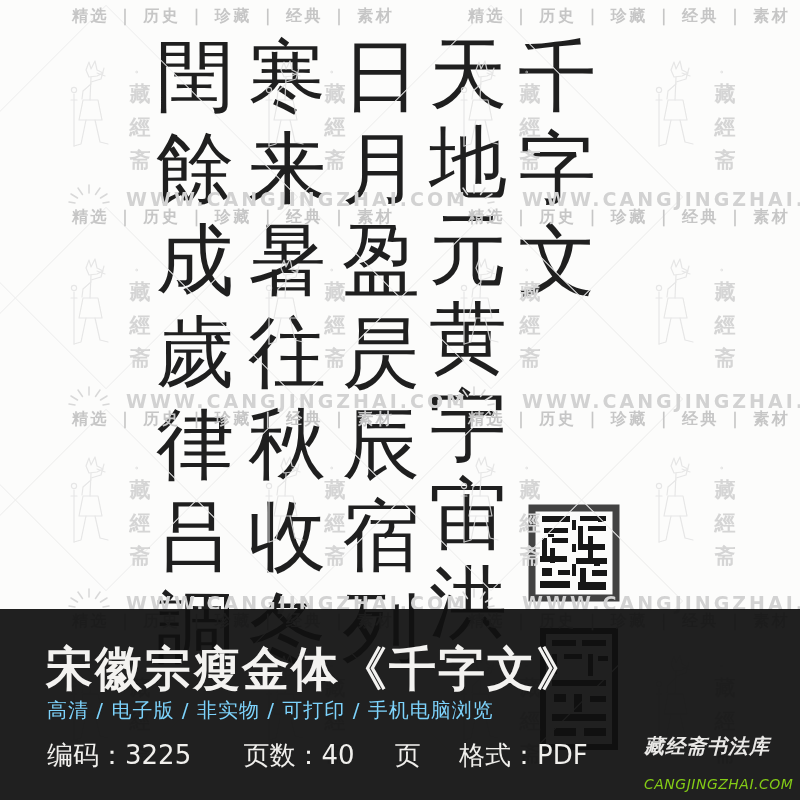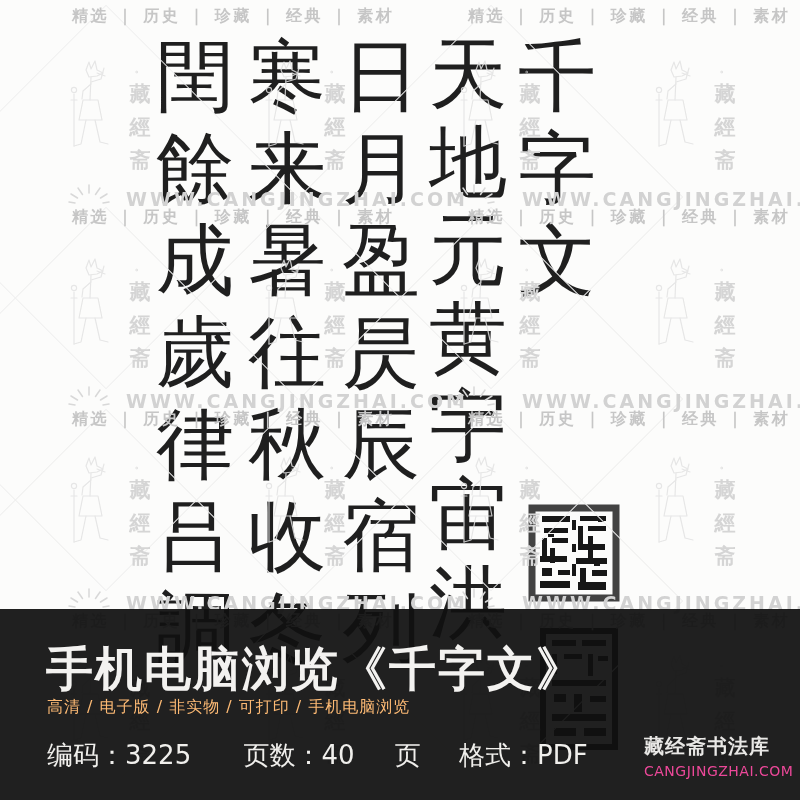--- a/index.html
+++ b/index.html
@@ -22,30 +22,30 @@
   .vname .circ{font-size:11px;line-height:18px;}
   .vname .vch{font-size:21px;line-height:33px;font-weight:600;}
   .fig{position:absolute;opacity:.85;}
   .diamond{position:absolute;width:270px;height:270px;border:1px solid #efefef;
            transform:rotate(45deg);}
   .sun{position:absolute;}
   
   .banner{position:absolute;left:0;top:609px;width:800px;height:191px;z-index:3;}
   .title{position:absolute;left:46px;top:29px;font-size:47px;font-weight:800;
          color:#f3f2f0;letter-spacing:2px;white-space:nowrap;}
-  .features{position:absolute;left:47px;top:88px;font-size:16px;color:#fdba74;
+  .features{position:absolute;left:47px;top:88px;font-size:20px;color:#7dd3fc;
             letter-spacing:1px;white-space:nowrap;}
   .inforow{position:absolute;left:47px;top:129px;font-size:26px;color:#f0efec;
            white-space:nowrap;}
   .inforow .gap44{margin-left:44px;}
   .inforow .gap32{margin-left:32px;}
   .inforow .gap30{margin-left:30px;}
-  .brand{position:absolute;left:644px;top:124px;}
+  .brand{position:absolute;left:644px;top:124px;font-style:italic;}
   .brand-name{font-size:20px;font-weight:700;color:#e9e8e6;letter-spacing:1px;}
-  .brand-site{font-size:14px;color:#ec4899;letter-spacing:.5px;margin-top:3px;}
+  .brand-site{font-size:14px;color:#84cc16;letter-spacing:.5px;margin-top:16px;}
 </style>
 </head>
 <body>
 
 <div class="page">
 
   <div class="scan" id="scan" style="color: rgb(31, 31, 31);">
 
     <svg class="seal1" width="92" height="98" viewBox="0 0 92 98">
       <rect x="4" y="4" width="84" height="90" fill="none" stroke="#181818" stroke-width="7" opacity="0.82"></rect>
@@ -488,21 +488,21 @@
     <path d="M7 22 L1 21"></path>
     <path d="M35 22 L41 21"></path>
   </svg></div>
       <div class="www" style="left: 126px; top: 592px;">WWW.CANGJINGZHAI.COM</div>
       <div class="www" style="left: 522px; top: 592px;">WWW.CANGJINGZHAI.COM</div>
       <div class="strip" style="left: 72px; top: 611px;">精选 ｜ 历史 ｜ 珍藏 ｜ 经典 ｜ 素材</div>
       <div class="strip" style="left: 468px; top: 611px;">精选 ｜ 历史 ｜ 珍藏 ｜ 经典 ｜ 素材</div>
     </div>
 
   <div class="banner" id="banner" style="background: rgba(16, 16, 16, 0.933);">
-    <div class="title">手机电脑浏览《千字文》</div>
+    <div class="title">宋徽宗瘦金体《千字文》</div>
     <div class="features">高清 / 电子版 / 非实物 / 可打印 / 手机电脑浏览</div>
     <div class="inforow">
       <span>编码：</span><span>3225</span>
       <span class="gap44">页数：</span><span>40</span>
       <span class="gap32">页</span>
       <span class="gap30">格式：</span><span>PDF</span>
     </div>
     <div class="brand">
       <div class="brand-name">藏经斋书法库</div>
       <div class="brand-site">CANGJINGZHAI.COM</div>

